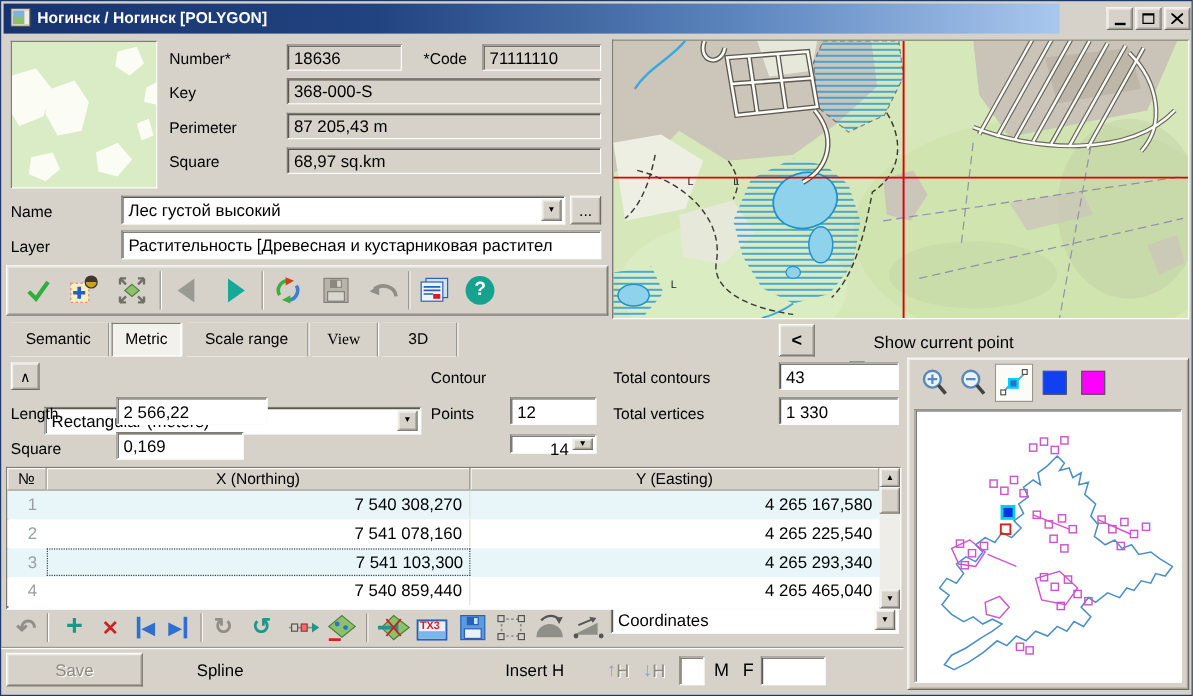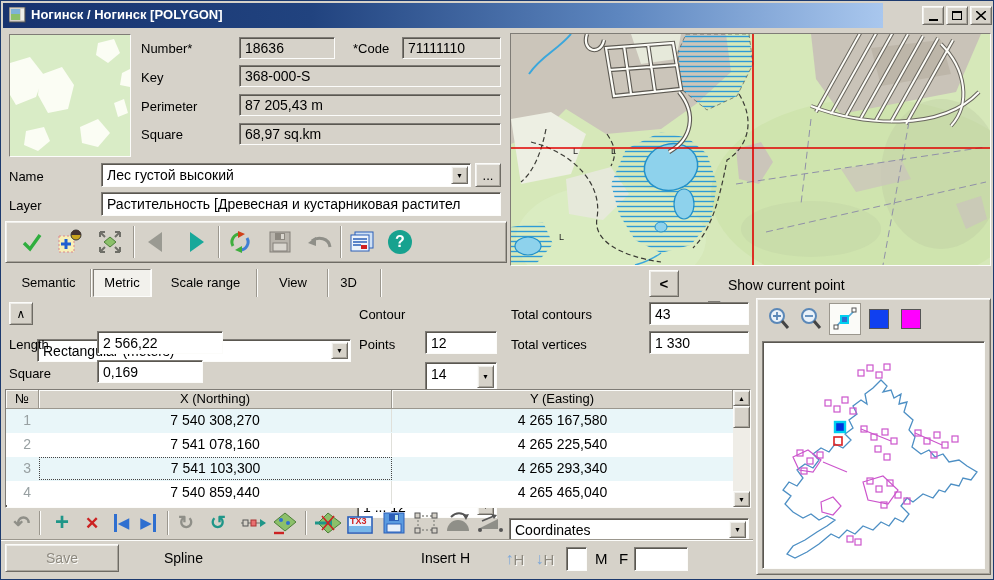--- a/index.html
+++ b/index.html
@@ -21,21 +21,21 @@
   .carrow{position:absolute;top:2px;right:2px;bottom:2px;width:17px;
           background:#d6d2c9;display:flex;align-items:center;justify-content:center;
           font-size:7px;color:#000;}
   .sep-v{width:2px;border-left:1px solid #9b978e;border-right:1px solid #fcfcfa;}
   .titlebar{background:linear-gradient(90deg,#17336f 0%,#21437f 35%,#5d86bf 70%,#a9c7ee 100%);}
   .title-txt{color:#fff;font-size:13px;font-weight:bold;line-height:24px;}
   .wbtn{width:22px;height:19px;}
   .tab{position:absolute;top:0;height:28px;text-align:center;font-size:13px;line-height:28px;
        border-right:1px solid #9b978e;box-shadow:1px 0 0 #fcfcfa;}
   .tab.active{background:#f2f1ec;border:1px solid;border-color:#7f7c76 #fcfcfa #fcfcfa #7f7c76;line-height:26px;}
-  .cell{font-size:14px;line-height:23px;padding:0 6px;text-align:center;overflow:hidden;white-space:nowrap;}
+  .cell{font-size:14px;line-height:23px;padding:0 6px;text-align:right;overflow:hidden;white-space:nowrap;}
   .hdrcell{font-size:13px;line-height:18px;text-align:center;background:#d6d2c9;
            border-right:1px solid #9b978e;box-shadow:inset 0 -1px 0 #9b978e, inset 1px 1px 0 #fcfcfa;}
   .rownum{color:#98a0a2;text-align:right;padding-right:8px;}
   .chk{width:13px;height:13px;background:#fff;border:1px solid;border-color:#7f7c76 #fcfcfa #fcfcfa #7f7c76;
        box-shadow:inset 1px 1px 0 #5a5750;position:relative;font-size:11px;line-height:11px;text-align:center;color:#000;}
   .chk span{visibility:hidden;font-weight:bold;}
   .chk.on span{visibility:visible;}
   .glyph{display:flex;align-items:center;justify-content:center;}
   .disabled-txt{color:#8d897f;text-shadow:1px 1px 0 #fdfdfb;}
   .swatch{width:20px;height:20px;border:1px solid #555;}
@@ -254,39 +254,39 @@
 
       <line x1="242" y1="0" x2="242" y2="231" stroke="#e00000" stroke-width="1.6"></line>
       <line x1="0" y1="114" x2="479" y2="114" stroke="#e00000" stroke-width="1.6"></line>
     </svg>
   </div>
 
   <div class="abs" style="left:4px;top:268px;width:500px;height:28px;">
     <div class="tab" style="left:2px;width:84px;">Semantic</div>
     <div class="tab active" style="left:88px;width:58px;">Metric</div>
     <div class="tab" style="left:150px;width:102px;">Scale range</div>
-    <div class="tab" style="left:254px;width:69px;">View</div>
+    <div class="tab" style="left:254px;width:56px;font-family:Liberation Serif, serif;">View</div>
     <div class="tab" style="left:312px;width:64px;">3D</div>
   </div>
 
   <div class="abs btn raised" style="left:648px;top:269px;width:30px;height:27px;font-size:15px;font-weight:bold;">&lt;</div>
   <div class="abs chk on" style="left:707px;top:276px;"><span>✔</span></div>
   <div class="abs lbl" style="left:727px;top:277px;font-size:14px;">Show current point</div>
 
   <div class="abs btn raised" style="left:8px;top:301px;width:24px;height:23px;font-size:12px;">
       <span>∧</span>
     </div>
   <div class="abs sunken combo" style="left:36px;top:301px;width:314px;height:23px;">
     <div class="ctext">Rectangular (meters)</div>
     <div class="carrow raised">
         <span>▼</span>
       </div>
   </div>
   <div class="abs lbl" style="left:358px;top:306px;">Contour</div>
-  <div class="abs sunken combo" style="left:424px;top:301px;width:72px;height:29px;">
+  <div class="abs sunken combo" style="left:424px;top:301px;width:72px;height:16px;text-align:right;">
     <div class="ctext">14</div>
     <div class="carrow raised">
         <span>▼</span>
       </div>
   </div>
   <div class="abs lbl" style="left:510px;top:306px;">Total contours</div>
   <div class="abs sunken wfield" style="left:648px;top:301px;width:100px;height:23px;">43</div>
 
   <div class="abs lbl" style="left:8px;top:336px;">Length</div>
   <div class="abs sunken wfield" style="left:96px;top:330px;width:126px;height:23px;">2 566,22</div>

